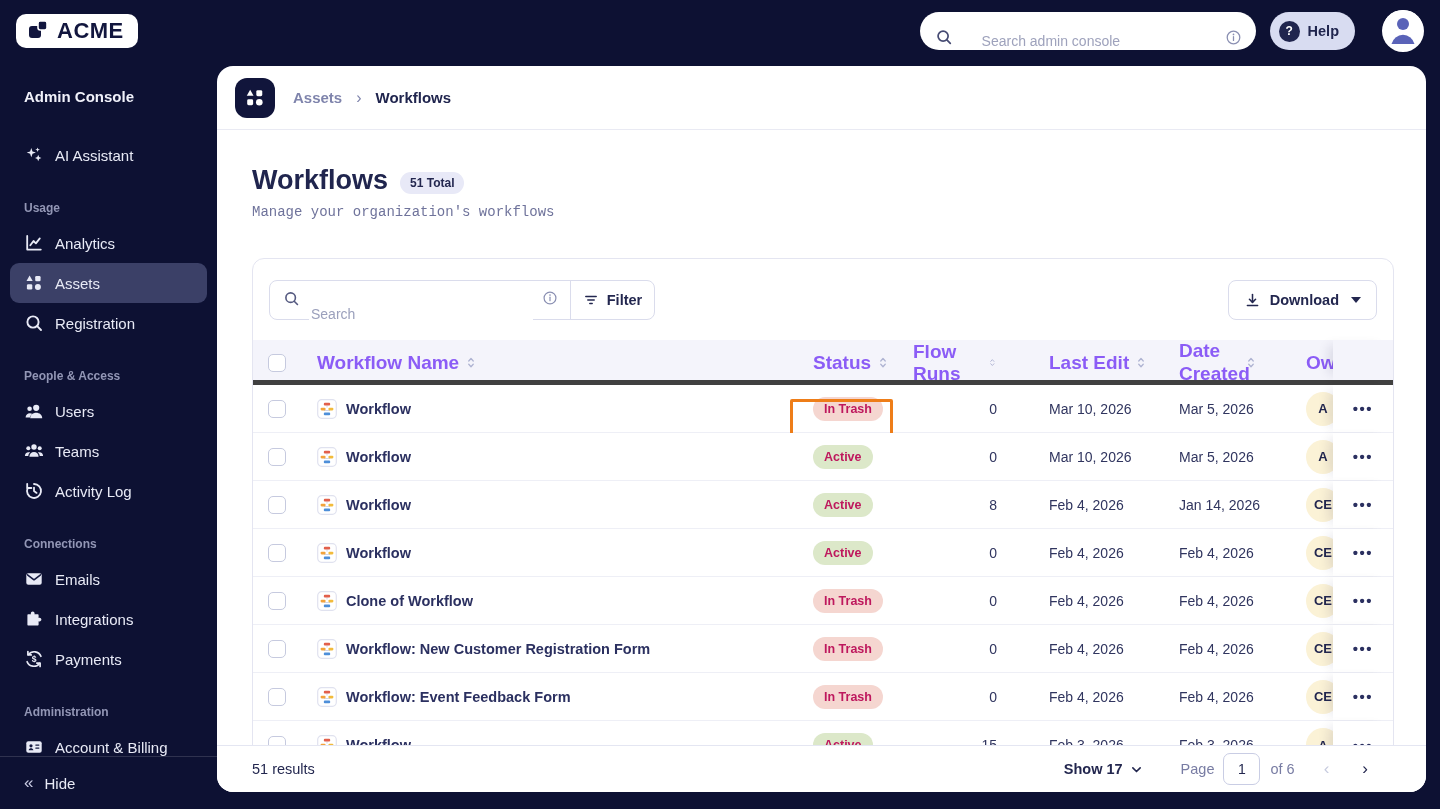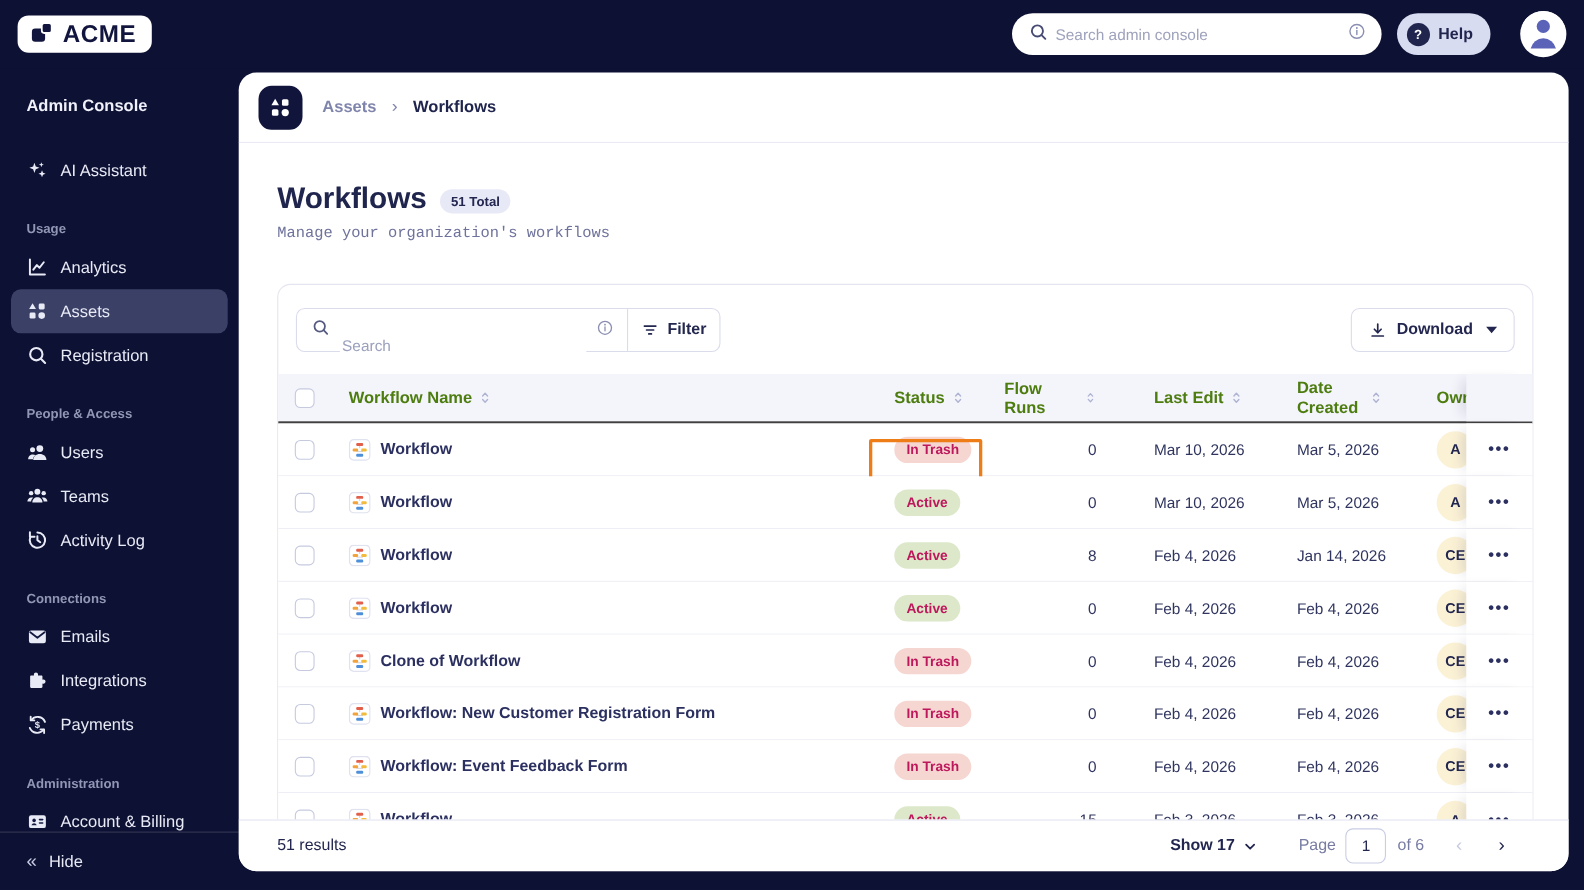--- a/index.html
+++ b/index.html
@@ -5,21 +5,21 @@
   * { box-sizing: border-box; }
   html,body { width:1440px; height:809px; margin:0; overflow:hidden;
     font-family:"Liberation Sans", sans-serif; background:#0D1133; color:#23274F; }
 
   
   .topbar { height:62px; display:flex; align-items:center; padding:0 16px; background:#0D1133; }
   .logo-box { background:#fff; border-radius:10px; height:34px; padding:0 14px 0 10px;
     display:flex; align-items:center; gap:7px; }
   .logo-text { font-size:22px; font-weight:800; color:#12163E; letter-spacing:.5px; }
   .top-search { margin-left:auto; width:336px; height:38px; background:#fff; border-radius:19px;
-    display:flex; align-items:center; padding:0 14px 0 15px; gap:5px; }
+    display:flex; align-items:flex-end; padding:0 14px 0 15px; gap:27px; }
   .top-search input { border:none; outline:none; flex:1; font-size:14px; color:#23274F;
     font-family:"Liberation Sans", sans-serif; }
   .top-search input::placeholder { color:#9EA2BC; }
   .help-pill { margin-left:14px; height:38px; background:#D8DCF1; border-radius:19px;
     display:flex; align-items:center; gap:8px; padding:0 16px 0 9px; cursor:pointer; }
   .help-q { width:21px; height:21px; border-radius:50%; background:#20254E; color:#fff;
     font-size:12px; font-weight:700; display:flex; align-items:center; justify-content:center; }
   .help-label { font-size:14.5px; font-weight:700; color:#20254E; }
   .avatar { margin-left:27px; width:42px; height:42px; border-radius:50%; background:#fff;
     display:flex; align-items:center; justify-content:center; overflow:hidden; cursor:pointer; }
@@ -69,22 +69,22 @@
   .sf-filter { width:84px; border-left:1px solid #DADCEC; display:flex; align-items:center;
     justify-content:center; gap:8px; font-size:14.5px; font-weight:700; color:#23274F; cursor:pointer; }
   .dl-btn { height:40px; border:1px solid #DADCEC; border-radius:8px; background:#fff; display:flex;
     align-items:center; gap:9px; padding:0 15px; font-size:14.5px; font-weight:700; color:#23274F;
     cursor:pointer; font-family:"Liberation Sans", sans-serif; }
   .dl-caret { width:0; height:0; border-left:5px solid transparent; border-right:5px solid transparent;
     border-top:6px solid #23274F; margin-left:3px; }
 
   .grid-row { display:grid; grid-template-columns:48px 512px 100px 88px 158px 147px 87px;
     align-items:center; position:relative; }
-  .thead { background:#F4F4FB; height:45px; font-size:15px; font-weight:700; color:#4d7c0f;
-    border-bottom:2px solid #404040; }
+  .thead { background:#F4F4FB; height:45px; font-size:19px; font-weight:700; color:#8b5cf6;
+    border-bottom:5px solid #404040; }
   .th { display:flex; align-items:center; gap:6px; cursor:pointer; }
   .th.num { justify-content:flex-end; padding-right:4px; }
   .th .wrap2 { width:60px; line-height:1.2; }
   .trow { height:48px; background:#fff; border-bottom:1px solid #EEEFF6; font-size:14px; color:#30355F; }
   .trow:last-child { border-bottom:none; }
   .cell-check { display:flex; justify-content:center; }
   .checkbox { width:18px; height:18px; border:1.5px solid #C6CADF; border-radius:5px; background:#fff;
     cursor:pointer; }
   .cell-name { display:flex; align-items:center; gap:9px; padding-left:16px; overflow:hidden; }
   .wf-name { font-size:14.5px; font-weight:700; color:#2B3060; white-space:nowrap; cursor:pointer; }

